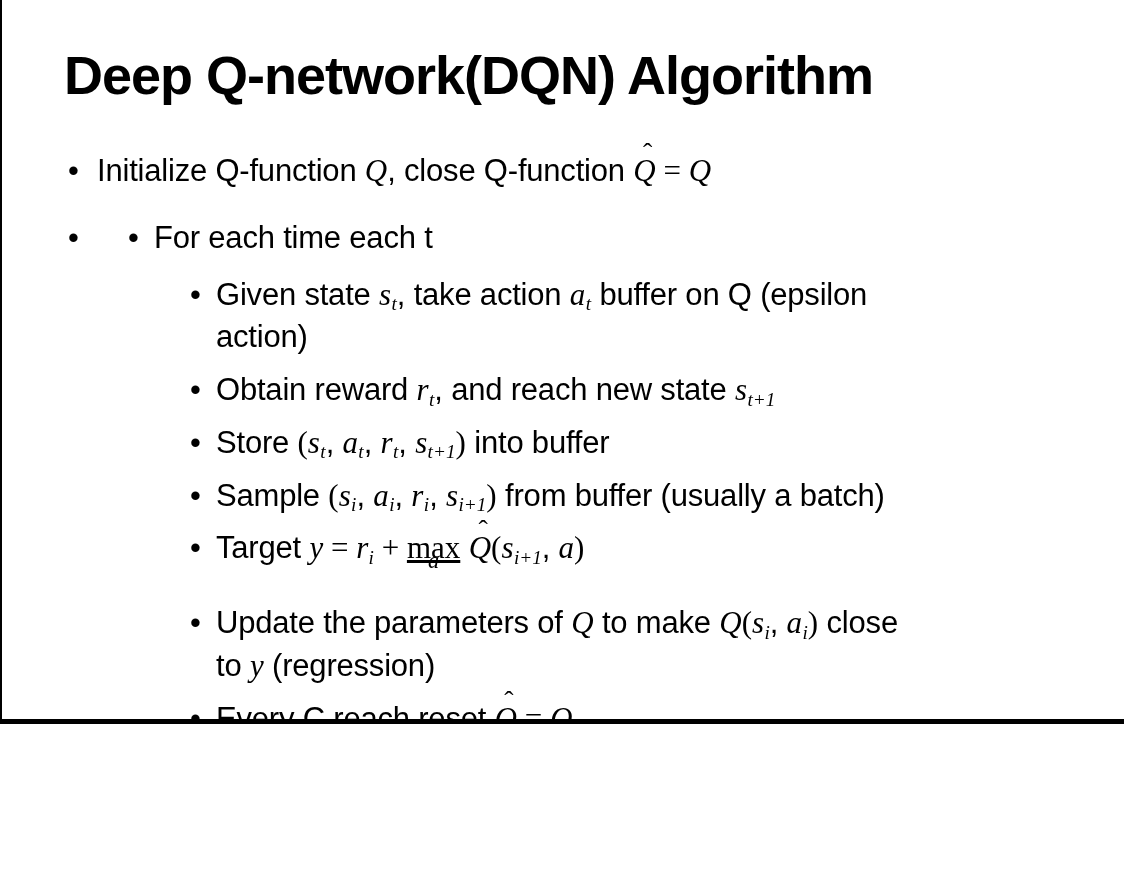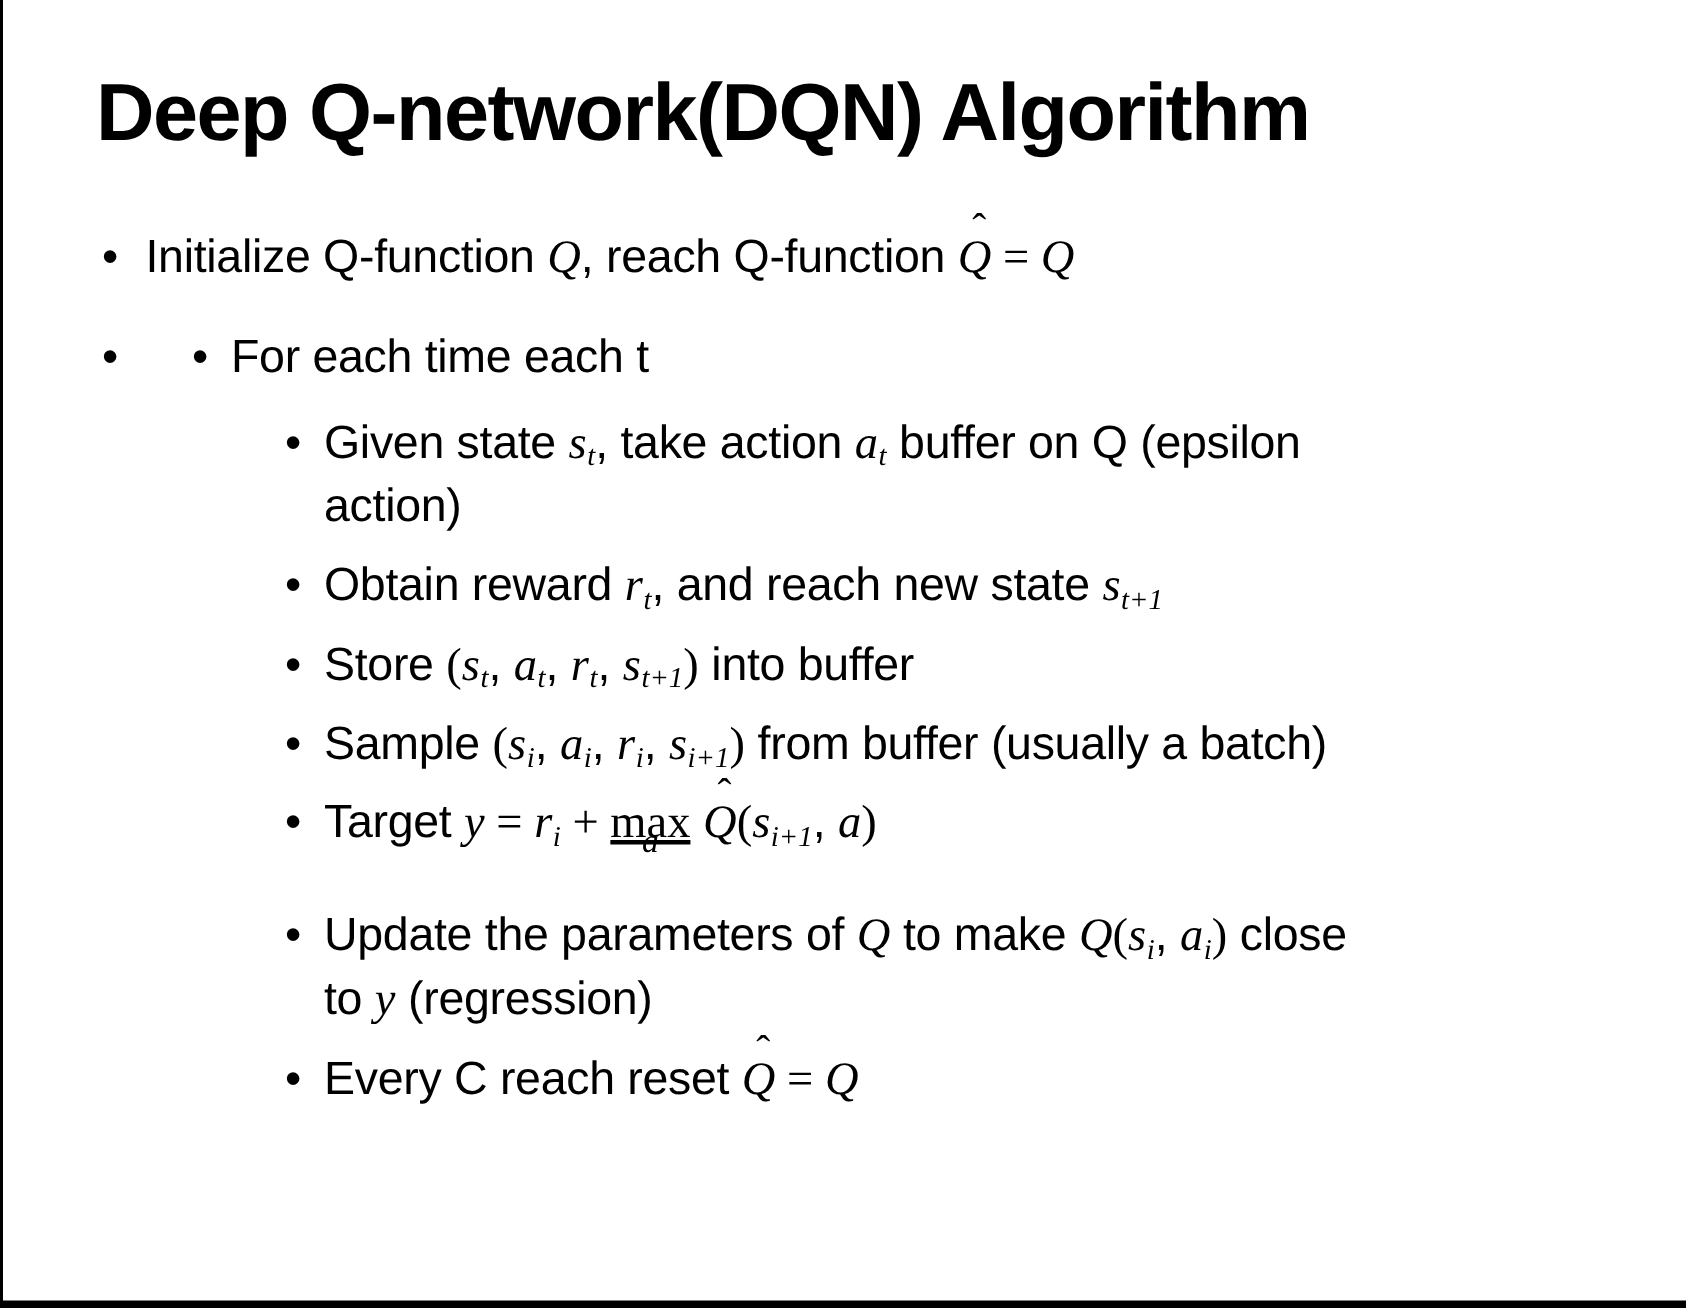--- a/index.html
+++ b/index.html
@@ -3,21 +3,21 @@
 <meta charset="utf-8">
 <style>
   html, body {
     margin: 0;
     padding: 0;
     background: #ffffff;
   }
   .page {
     position: relative;
     width: 1124px;
-    height: 872px;
+    height: 724px;
     box-sizing: border-box;
     background: #ffffff;
     border-left: 2px solid #000000;
     border-bottom: 5px solid #000000;
     overflow: hidden;
     font-family: "Liberation Sans", sans-serif;
     color: #000000;
   }
   .content {
     padding: 44px 38px 0 62px;
@@ -97,21 +97,21 @@
     line-height: 1;
   }
 </style>
 </head>
 <body>
 
 <div class="page">
   <div class="content">
     <h1 class="title">Deep Q-network(DQN) Algorithm</h1>
     <div>
-        <div class="bullet lvl1"><span class="marker">•</span><span class="seg-text">Initialize Q-function </span><span class="m">Q</span><span class="seg-text">, reach Q-function </span><span class="m hat"><span class="hatmark">ˆ</span>Q</span><span class="op"> = </span><span class="m">Q</span></div>
+        <div class="bullet lvl1"><span class="marker">•</span><span class="seg-text">Initialize Q-function </span><span class="m">Q</span><span class="seg-text">, close Q-function </span><span class="m hat"><span class="hatmark">ˆ</span>Q</span><span class="op"> = </span><span class="m">Q</span></div>
         <div class="bullet lvl1"><span class="marker">•</span></div>
         <div class="bullet lvl2"><span class="marker">•</span><span class="seg-text">For each time each t</span></div>
         <div class="bullet lvl3"><span class="marker">•</span><span class="seg-text">Given state </span><span class="m">s<span class="sub">t</span></span><span class="seg-text">, take action </span><span class="m">a<span class="sub">t</span></span><span class="seg-text"> buffer on Q (epsilon</span><br><span class="seg-text">action)</span></div>
         <div class="bullet lvl3"><span class="marker">•</span><span class="seg-text">Obtain reward </span><span class="m">r<span class="sub">t</span></span><span class="seg-text">, and reach new state </span><span class="m">s<span class="sub">t+1</span></span></div>
         <div class="bullet lvl3"><span class="marker">•</span><span class="seg-text">Store </span><span class="op">(</span><span class="m">s<span class="sub">t</span></span><span class="seg-text">, </span><span class="m">a<span class="sub">t</span></span><span class="seg-text">, </span><span class="m">r<span class="sub">t</span></span><span class="seg-text">, </span><span class="m">s<span class="sub">t+1</span></span><span class="op">)</span><span class="seg-text"> into buffer</span></div>
         <div class="bullet lvl3"><span class="marker">•</span><span class="seg-text">Sample </span><span class="op">(</span><span class="m">s<span class="sub">i</span></span><span class="seg-text">, </span><span class="m">a<span class="sub">i</span></span><span class="seg-text">, </span><span class="m">r<span class="sub">i</span></span><span class="seg-text">, </span><span class="m">s<span class="sub">i+1</span></span><span class="op">)</span><span class="seg-text"> from buffer (usually a batch)</span></div>
         <div class="bullet lvl3 xspace"><span class="marker">•</span><span class="seg-text">Target </span><span class="m">y</span><span class="op"> = </span><span class="m">r<span class="sub">i</span></span><span class="op"> + </span><span class="maxop"><span class="maxlabel">max</span><span class="maxunder">a</span></span><span class="seg-text"> </span><span class="m hat"><span class="hatmark">ˆ</span>Q</span><span class="op">(</span><span class="m">s<span class="sub">i+1</span></span><span class="seg-text">, </span><span class="m">a</span><span class="op">)</span></div>
         <div class="bullet lvl3"><span class="marker">•</span><span class="seg-text">Update the parameters of </span><span class="m">Q</span><span class="seg-text"> to make </span><span class="m">Q</span><span class="op">(</span><span class="m">s<span class="sub">i</span></span><span class="seg-text">, </span><span class="m">a<span class="sub">i</span></span><span class="op">)</span><span class="seg-text"> close</span><br><span class="seg-text">to </span><span class="m">y</span><span class="seg-text"> (regression)</span></div>
         <div class="bullet lvl3"><span class="marker">•</span><span class="seg-text">Every C reach reset </span><span class="m hat"><span class="hatmark">ˆ</span>Q</span><span class="op"> = </span><span class="m">Q</span></div>
       </div>

